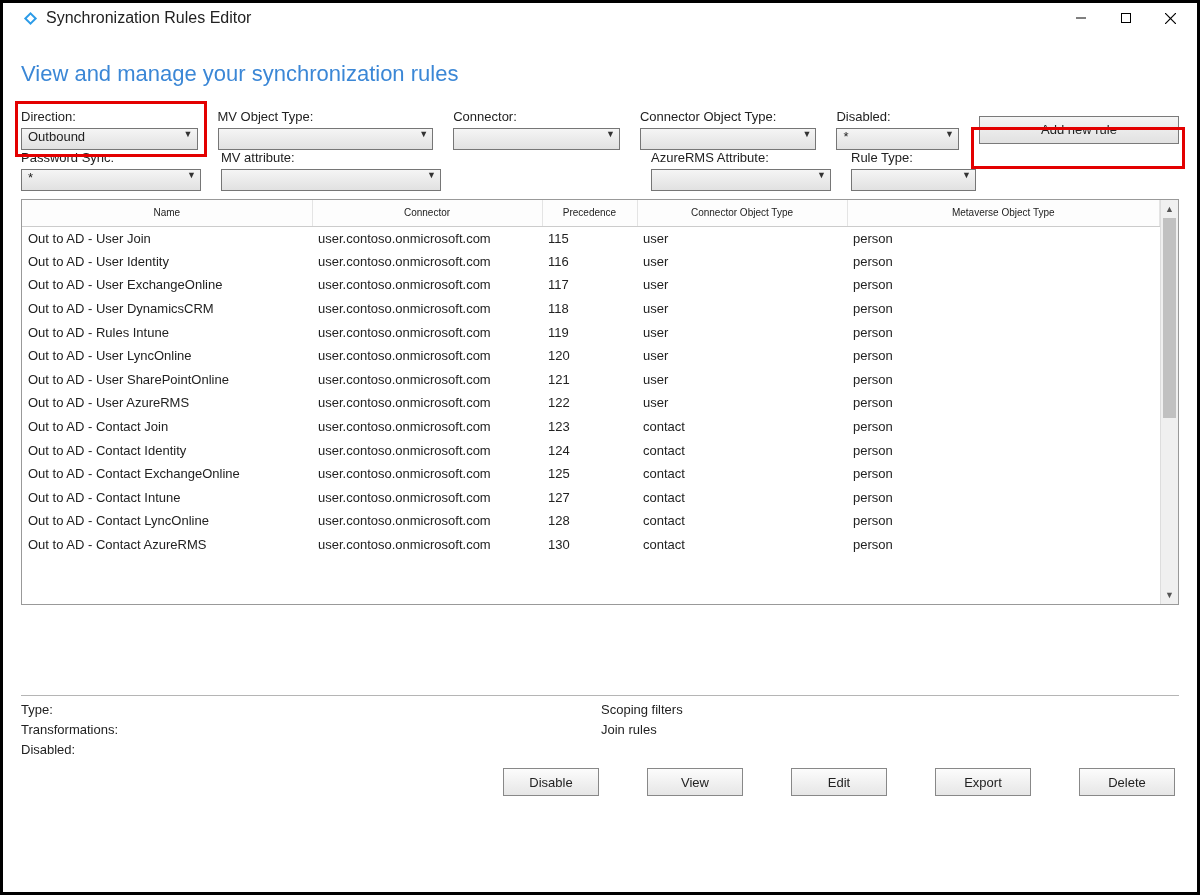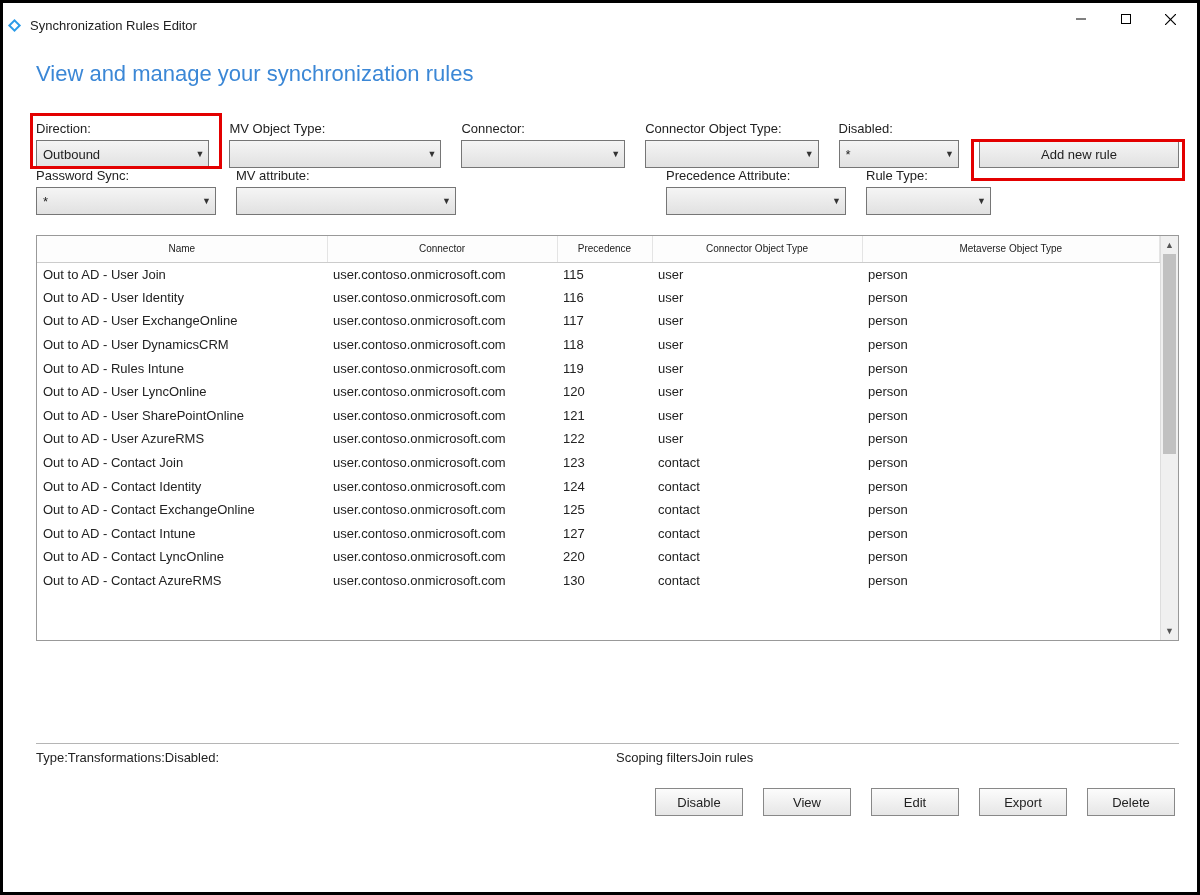--- a/index.html
+++ b/index.html
@@ -15,68 +15,66 @@
     height: 895px;
     border: 3px solid #000;
     position: relative;
     display: flex;
     flex-direction: column;
     overflow: hidden;
   }
   .titlebar {
     height: 30px;
     display: flex;
-    align-items: flex-end;
-    padding: 0 4px 0 4px;
-    font-size: 13px;
+    align-items: center;
+    padding: 0 4px 0 20px;
+    font-size: 16px;
   }
   .titlebar .app-icon {
     width: 15px; height: 15px;
     margin-right: 8px;
     display: inline-flex; align-items: center; justify-content: center;
   }
   .titlebar .title { flex: 1; }
   .win-controls { display: flex; }
   .win-btn {
     width: 45px; height: 28px;
     display: flex; align-items: center; justify-content: center;
     font-size: 14px;
     cursor: default;
   }
   .content {
     flex: 1;
-    padding: 10px 18px 12px 33px;
+    padding: 10px 18px 12px 18px;
     display: flex;
     flex-direction: column;
     overflow: hidden;
-    gap: 12px;
   }
   h1.page-title {
     font-size: 22px;
     font-weight: 400;
     color: #3b87d6;
     margin: 18px 0 22px 0;
   }
   .filters {
     position: relative;
     margin-bottom: 8px;
   }
   .filter-row {
     display: flex;
     gap: 20px;
     margin-bottom: 0;
   }
   .filter-group { display: flex; flex-direction: column; }
   .filter-label { font-size: 13px; margin-bottom: 4px; white-space: nowrap; }
   .combo {
-    height: 28px;
+    height: 22px;
     border: 1px solid #767676;
     background: linear-gradient(#f5f5f5,#e1e1e1);
     display: flex;
-    align-items: center;
     padding: 0 4px 0 6px;
     font-size: 13px;
     position: relative;
   }
   .combo-val { flex: 1; overflow: hidden; white-space: nowrap; }
   .combo-arrow { font-size: 9px; color: #333; margin-left: 4px; }
   .add-btn {
     width: 200px; height: 28px;
     border: 1px solid #7a7a7a;
     background: linear-gradient(#f5f5f5,#e1e1e1);
@@ -125,34 +123,35 @@
     position: absolute; left: 2px; right: 2px;
     background: #c1c1c1;
   }
   .details {
     margin-top: 90px;
     border-top: 1px solid #b5b5b5;
     padding-top: 4px;
     display: flex;
     font-size: 13px;
   }
-  .details-col { display: flex; flex-direction: row; line-height: 20px; }
+  .details-col { display: flex; flex-direction: column; line-height: 20px; }
   .action-bar {
     display: flex;
     justify-content: flex-end;
     gap: 20px;
     margin-top: 8px;
     padding-right: 4px;
   }
   .action-btn {
-    width: 88px; height: 28px;
+    width: 96px; height: 28px;
     border: 1px solid #888;
     background: linear-gradient(#fcfcfc,#e6e6e6);
     display:flex; align-items:center; justify-content:center;
     font-size: 13px;
+    margin-left: 28px;
   }
 </style>
 </head>
 <body>
 
 <div class="window">
 
   <div class="titlebar">
     <span class="app-icon">
       <svg width="15" height="15" viewBox="0 0 16 16">
@@ -216,21 +215,21 @@
             <span class="combo-arrow">▼</span>
           </div>
         </div>
         <div class="filter-group" style="width:125px">
           <span class="filter-label">Disabled:</span>
           <div class="combo">
             <span class="combo-val">*</span>
             <span class="combo-arrow">▼</span>
           </div>
         </div>
-        <div class="filter-group" style="width:200px; justify-content:flex-end">
+        <div class="filter-group" style="width:200px; justify-content:center">
           <div class="add-btn">Add new rule</div>
         </div>
       </div>
 
       <div class="filter-row">
         <div class="filter-group" style="width:180px">
           <span class="filter-label">Password Sync:</span>
           <div class="combo">
             <span class="combo-val">*</span>
             <span class="combo-arrow">▼</span>
@@ -241,21 +240,21 @@
           <div class="combo">
             <span class="combo-val"></span>
             <span class="combo-arrow">▼</span>
           </div>
         </div>
         <div class="filter-group" style="width:170px; visibility:hidden">
           <span class="filter-label">&nbsp;</span>
           <div class="combo">&nbsp;</div>
         </div>
         <div class="filter-group" style="width:180px">
-          <span class="filter-label">Precedence Attribute:</span>
+          <span class="filter-label">AzureRMS Attribute:</span>
           <div class="combo">
             <span class="combo-val"></span>
             <span class="combo-arrow">▼</span>
           </div>
         </div>
         <div class="filter-group" style="width:125px">
           <span class="filter-label">Rule Type:</span>
           <div class="combo">
             <span class="combo-val"></span>
             <span class="combo-arrow">▼</span>
@@ -367,21 +366,21 @@
               <tr>
                 <td>Out to   AD - Contact Intune</td>
                 <td>user.contoso.onmicrosoft.com</td>
                 <td>127</td>
                 <td>contact</td>
                 <td>person</td>
               </tr>
               <tr>
                 <td>Out to   AD - Contact LyncOnline</td>
                 <td>user.contoso.onmicrosoft.com</td>
-                <td>220</td>
+                <td>128</td>
                 <td>contact</td>
                 <td>person</td>
               </tr>
               <tr>
                 <td>Out to   AD - Contact AzureRMS</td>
                 <td>user.contoso.onmicrosoft.com</td>
                 <td>130</td>
                 <td>contact</td>
                 <td>person</td>
               </tr>

